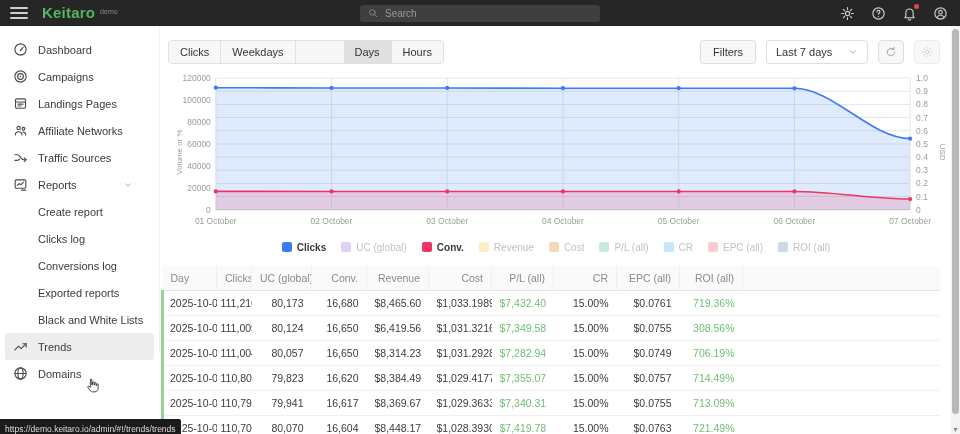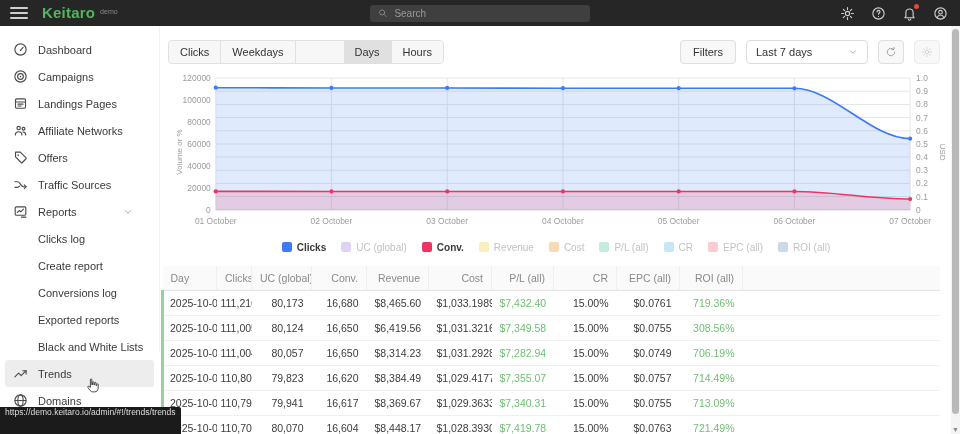--- a/index.html
+++ b/index.html
@@ -11,21 +11,21 @@
   .icon-svg svg .f { fill:currentColor; stroke:none; }
 
   
   .topbar { position:absolute; top:0; left:0; width:960px; height:26px; background:#262626;
             display:flex; align-items:center; z-index:30; }
   .hamburger { width:18px; height:12px; margin-left:10px; display:flex; flex-direction:column;
                justify-content:space-between; cursor:pointer; }
   .hamburger span { display:block; height:2px; background:#cfcfcf; border-radius:1px; }
   .brand { margin-left:14px; color:#52b55f; font-weight:bold; font-size:15px; letter-spacing:.2px; }
   .brand-badge { color:#8a8a8a; font-size:7px; margin-left:5px; vertical-align:4px; }
-  .searchbox { position:absolute; left:50%; transform:translateX(-50%); width:220px; height:17px;
+  .searchbox { position:absolute; left:50%; transform:translateX(-50%); width:240px; height:17px;
                background:#3f3f3f; border-radius:3px; display:flex; align-items:center; padding:0 8px; }
   .searchbox .icon-svg { width:10px; height:10px; color:#9a9a9a; }
   .searchbox input { background:transparent; border:none; outline:none; color:#bdbdbd;
                      font-size:10px; margin-left:7px; width:200px; font-family:inherit; }
   .searchbox input::placeholder { color:#9a9a9a; }
   .topbar-right { position:absolute; right:12px; display:flex; align-items:center; gap:16px; }
   .top-icon { width:15px; height:15px; color:#cfcfcf; position:relative; cursor:pointer; }
   .top-icon .dot { position:absolute; top:-2px; right:-2px; width:5px; height:5px;
                    background:#e5483d; border-radius:50%; }
 
@@ -45,21 +45,21 @@
   .toolbar { margin:14px 12px 0 8px; display:flex; justify-content:space-between; align-items:center; }
   .tabgroup { display:flex; border:1px solid #e0e0e0; border-radius:4px; overflow:hidden; background:#f7f7f7; }
   .tab { padding:5px 11px; font-size:11px; color:#333; border-right:1px solid #e0e0e0;
          background:#f7f7f7; cursor:pointer; }
   .tab:last-child { border-right:none; }
   .tab.active { background:#e0e0e0;margin-left:48px; }
   .right-controls { display:flex; align-items:center; gap:10px; }
   .btn { border:1px solid #dedede; border-radius:4px; background:#f8f8f8; font-size:11px;
          color:#333; padding:5px 12px; cursor:pointer; font-family:inherit; }
   .select { border:1px solid #dedede; border-radius:4px; background:#fff; font-size:11px; color:#333;
-            padding:5px 9px; width:122px; display:flex; justify-content:space-between; align-items:center; cursor:pointer; }
+            padding:5px 9px; width:102px; display:flex; justify-content:space-between; align-items:center; cursor:pointer; }
   .select .chev { width:10px; height:10px; color:#8a8a8a; }
   .iconbtn { width:26px; height:24px; border:1px solid #dedede; border-radius:4px; background:#f8f8f8;
              display:flex; align-items:center; justify-content:center; cursor:pointer; }
   .iconbtn .icon-svg { width:12px; height:12px; color:#9a9a9a; }
   .iconbtn.dim { border-color:#ececec; }
   .iconbtn.dim .icon-svg { color:#d0d0d0; }
 
   
   .chart-wrap { position:relative; margin:6px 10px 0 4px; height:164px; }
   .chart-wrap svg.plot { position:absolute; left:8px; right:2px; top:0; bottom:0;
@@ -79,22 +79,22 @@
   th { background:#fafafa; color:#8a8a8a; font-weight:normal; text-align:right; padding:6px 8px;
        border-bottom:1px solid #e4e4e4; border-left:1px solid #efefef; white-space:nowrap; overflow:hidden; }
   th:first-child { text-align:left; border-left:none; }
   td { text-align:right; padding:6px 8px; border-bottom:1px solid #f0f0f0; color:#3c3c3c;
        white-space:nowrap; overflow:hidden; }
   td:first-child { text-align:left; border-left:3px solid #97d098; padding-left:6px; }
   td.clip { text-align:left; padding-left:4px; padding-right:2px; }
   td.green { color:#6fbf73; }
 
   
-  .statusbar { position:absolute; left:0; bottom:0; height:27px; background:#1b1b1b; color:#dedede;
-               font-size:8.5px; display:flex; align-items:flex-start; padding:0 5px; z-index:40;
+  .statusbar { position:absolute; left:0; bottom:0; height:15px; background:#1b1b1b; color:#dedede;
+               font-size:8.5px; display:flex; align-items:flex-end; padding:0 5px; z-index:40;
                border-top-right-radius:2px; }
   .scrollbar { position:absolute; right:0; top:26px; bottom:0; width:9px; background:#f4f4f4; z-index:35; }
   .scroll-thumb { position:absolute; top:3px; left:1px; width:7px; height:385px; background:#b9b9b9; border-radius:4px; }
   .scroll-arrow { position:absolute; bottom:1px; left:0; width:9px; text-align:center; font-size:7px; color:#8a8a8a; }
   .cursor-hand { position:absolute; left:84px; top:377px; width:17px; height:17px; z-index:50; pointer-events:none; }
 </style>
 </head>
 <body>
 
 <div class="topbar">
@@ -185,29 +185,20 @@
           <path d="M3.8 19c0-3 2.3-5 5.2-5 2.9 0 5.2 2 5.2 5"></path>
           <circle cx="16.8" cy="9.2" r="2.2"></circle>
           <path d="M16 14.3c2.6.3 4.3 2.1 4.3 4.7"></path>
         </svg>
       </span>
       <span>Affiliate Networks</span>
     </div>
     <div class="side-item">
       <span class="icon-svg">
         <svg viewBox="0 0 24 24">
-          <path d="M20.6 12.3l-8.9-8.9H4v7.7l8.9 8.9a1.5 1.5 0 0 0 2.1 0l5.6-5.6a1.5 1.5 0 0 0 0-2.1z"></path>
-          <circle cx="8.2" cy="8.2" r="1.3" class="f"></circle>
-        </svg>
-      </span>
-      <span>Offers</span>
-    </div>
-    <div class="side-item">
-      <span class="icon-svg">
-        <svg viewBox="0 0 24 24">
           <path d="M3 7.5h3.8c2 0 3.1 1 4.2 2.6l2 2.8c1.1 1.6 2.2 2.6 4.2 2.6H21"></path>
           <path d="M3 16.5h3.8c1.6 0 2.7-.7 3.6-1.8"></path>
           <path d="M18 12.5l3 3-3 3"></path>
         </svg>
       </span>
       <span>Traffic Sources</span>
     </div>
     <div class="side-item">
       <span class="icon-svg">
         <svg viewBox="0 0 24 24">
@@ -217,24 +208,24 @@
         </svg>
       </span>
       <span>Reports</span>
       <span class="chev icon-svg">
         <svg viewBox="0 0 24 24">
           <path d="M6 9l6 6 6-6"></path>
         </svg>
       </span>
     </div>
     <div class="side-item sub">
+      <span>Create report</span>
+    </div>
+    <div class="side-item sub">
       <span>Clicks log</span>
-    </div>
-    <div class="side-item sub">
-      <span>Create report</span>
     </div>
     <div class="side-item sub">
       <span>Conversions log</span>
     </div>
     <div class="side-item sub">
       <span>Exported reports</span>
     </div>
     <div class="side-item sub">
       <span>Black and White Lists</span>
     </div>

